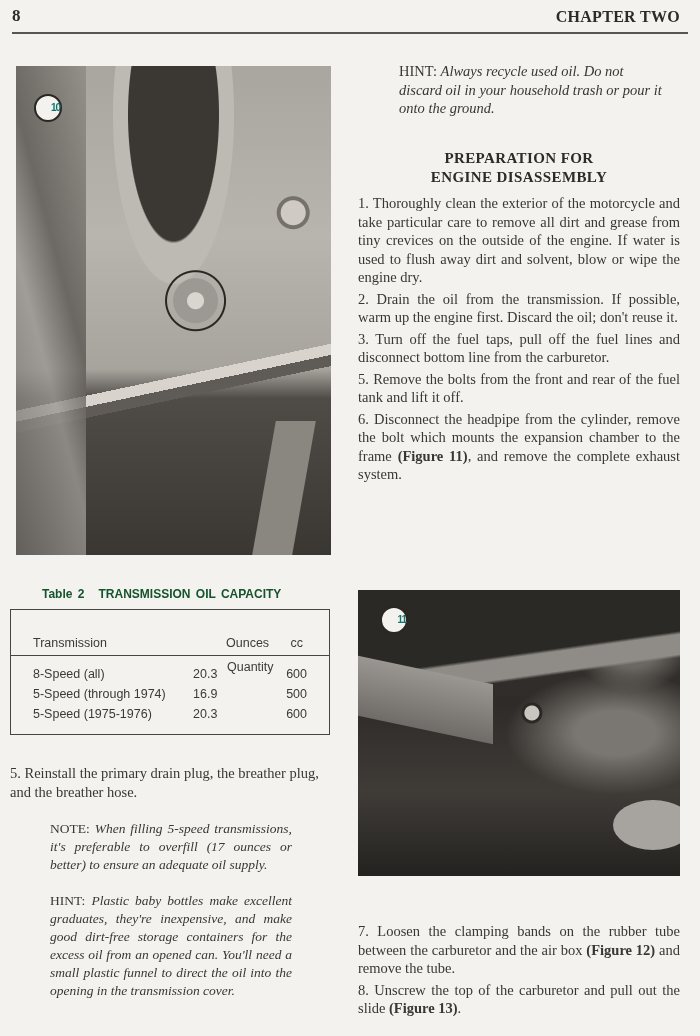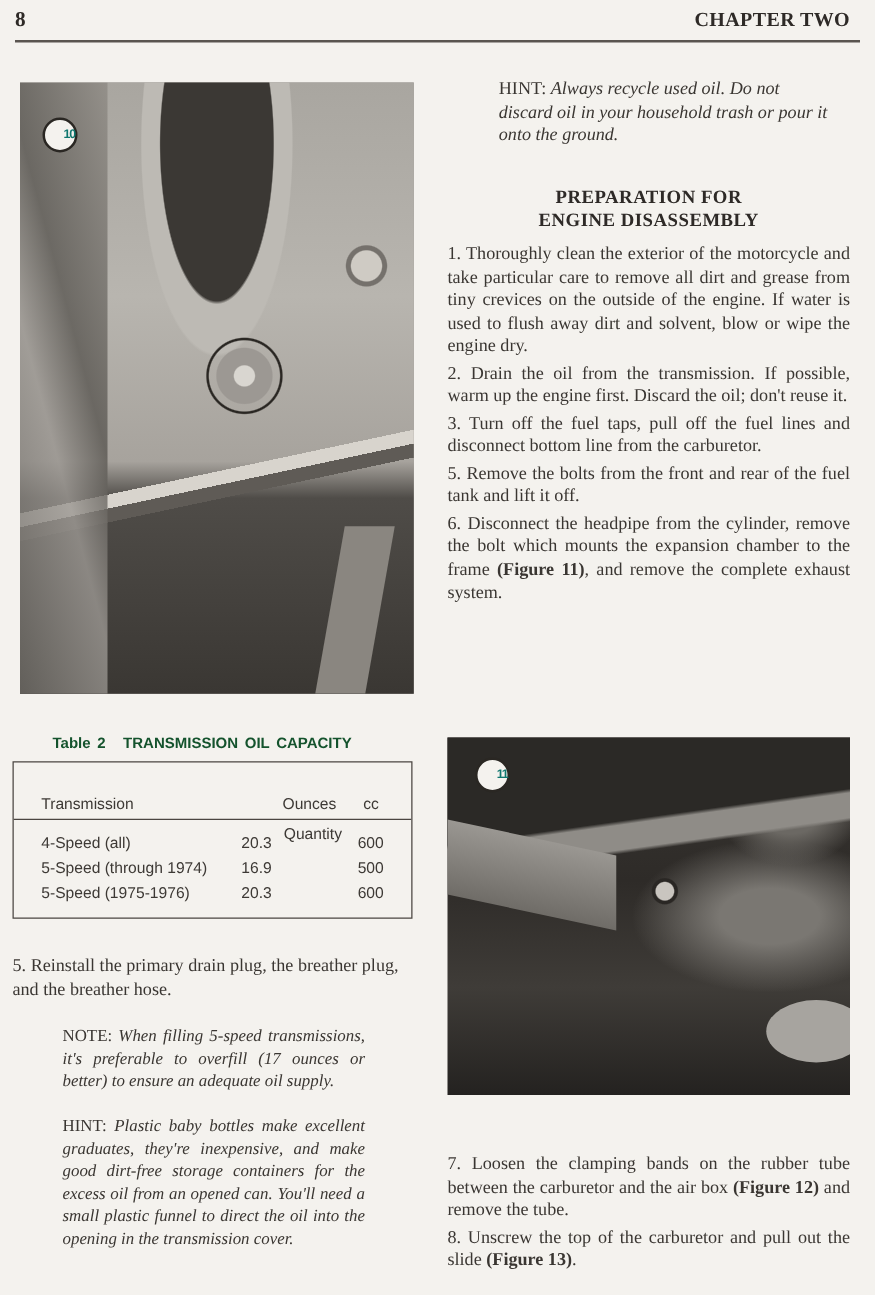--- a/index.html
+++ b/index.html
@@ -103,21 +103,21 @@
 </div>
 
 <div class="abs tbox">
   <div class="hdr">
     <span class="qty">Quantity</span>
     <span class="h-trans">Transmission</span>
     <span class="h-oz">Ounces</span>
     <span class="h-cc">cc</span>
   </div>
   <div class="row" style="top:57px">
-    <span class="c1">4-Speed (all)</span>
+    <span class="c1">8-Speed (all)</span>
     <span class="c2">20.3</span>
     <span class="c3">600</span>
   </div>
   <div class="row" style="top:77px">
     <span class="c1">5-Speed (through 1974)</span>
     <span class="c2">16.9</span>
     <span class="c3">500</span>
   </div>
   <div class="row" style="top:97px">
     <span class="c1">5-Speed (1975-1976)</span>

